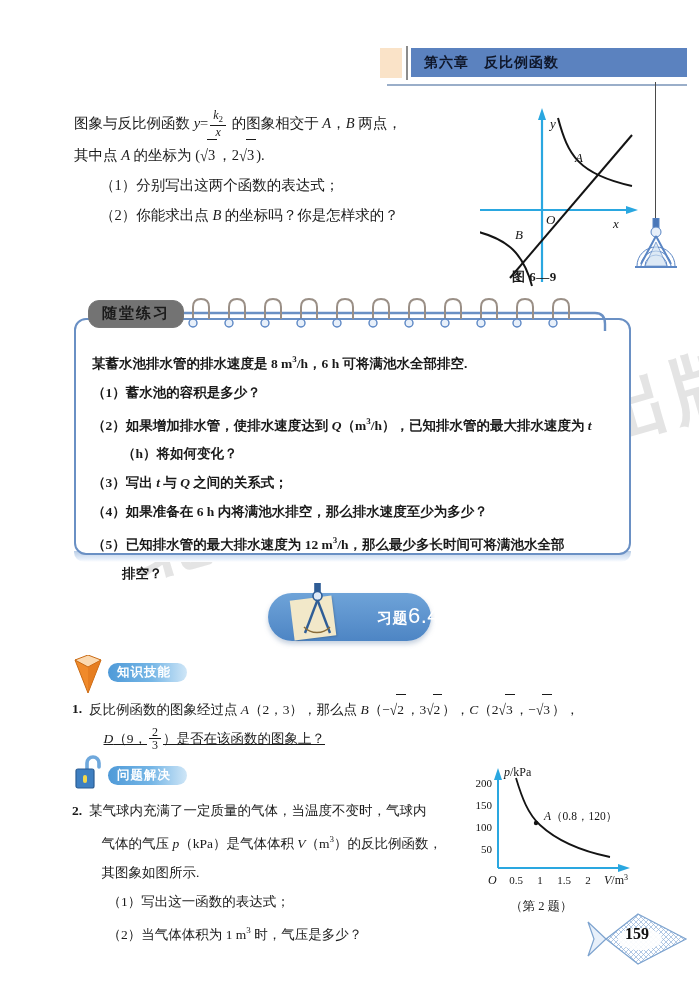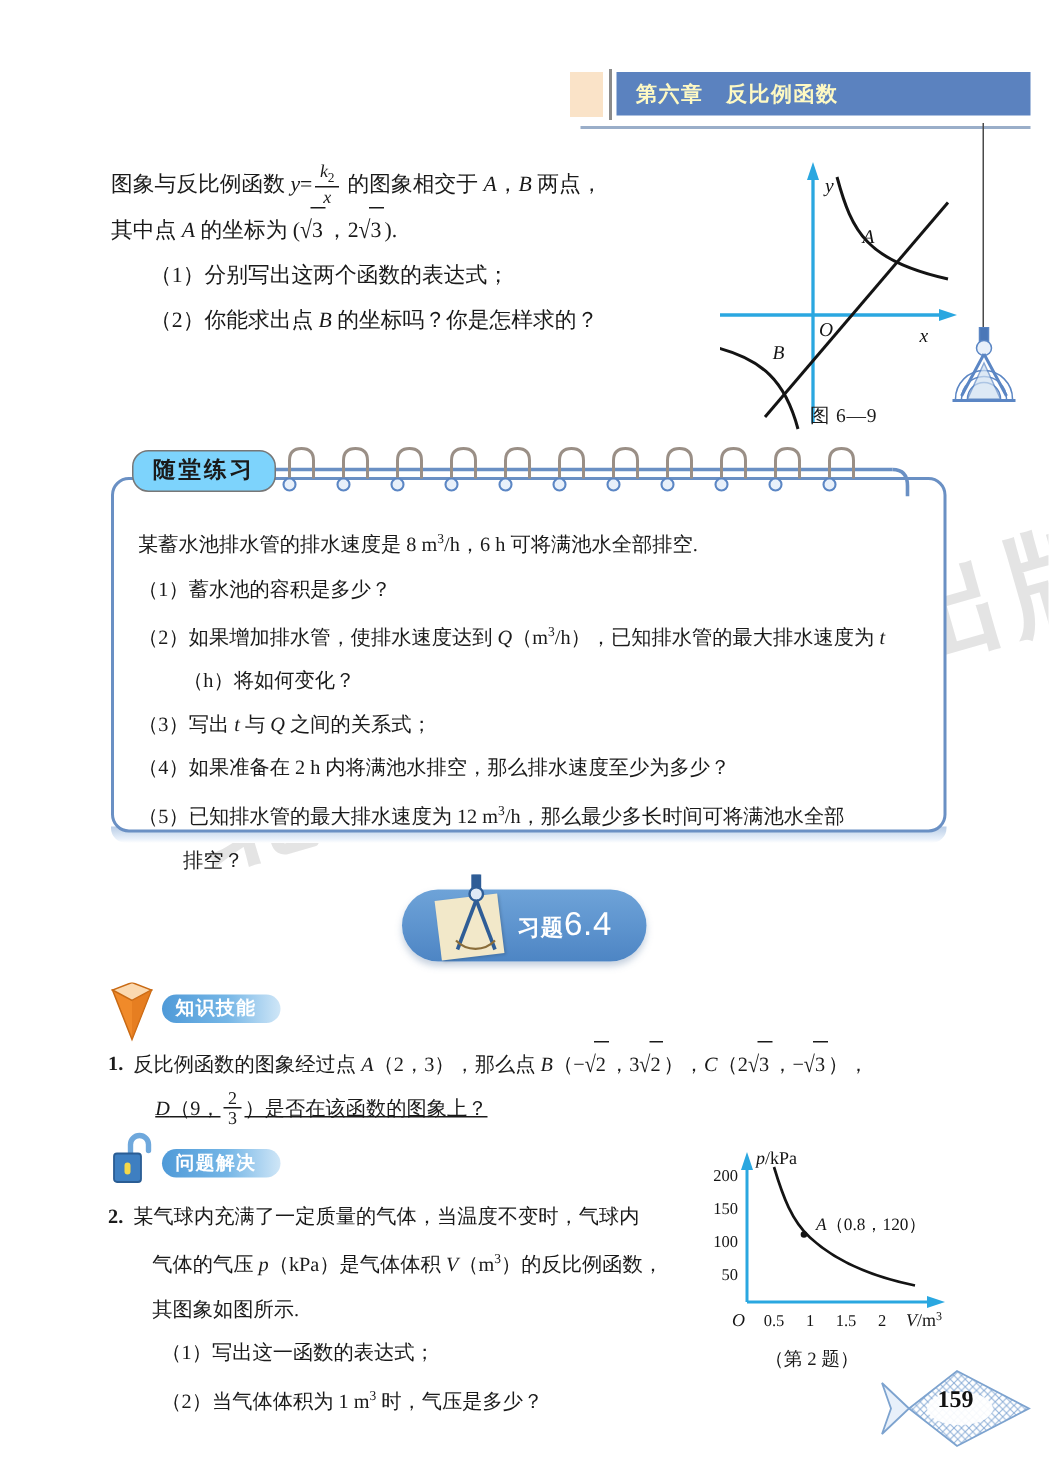--- a/index.html
+++ b/index.html
@@ -39,21 +39,21 @@
     width: 2px; height: 34px;
     background: #8c8c8c;
   }
   .header-bar {
     position: absolute; left: 411px; top: 48px;
     width: 276px; height: 29px;
     background: #5b82bf;
     display: flex; align-items: center;
   }
   .header-title {
-    color: #fef9c3; font-size: 14px; font-weight: 700;
+    color: #0f172a; font-size: 14px; font-weight: 700;
     padding-left: 13px; letter-spacing: 1px;
     font-family: "Liberation Sans", sans-serif;
   }
   .header-underline {
     position: absolute; left: 387px; top: 84px;
     width: 300px; height: 1.5px;
     background: #9aaec9;
   }
 
   
@@ -97,23 +97,24 @@
   sub.small { font-size: 9px; }
   sup.small { font-size: 9px; }
 
   
   .fig69 {
     position: absolute; left: 480px; top: 100px;
     width: 175px; height: 190px;
     z-index: 2;
   }
   .fig69-caption {
-    position: absolute; left: 540px; top: 268px;
+    position: absolute; left: 512px; top: 268px;
     font-size: 13px; letter-spacing: 0.5px;
     z-index: 2;
+    font-weight: bold;
   }
 
   
   .practice {
     position: absolute; left: 74px; top: 318px;
     width: 553px; height: 233px;
     border: 2px solid #6a90c4;
     border-radius: 12px;
     background: #ffffff;
     z-index: 1;
@@ -121,41 +122,41 @@
   .practice-shadow {
     position: absolute; left: 74px; top: 551px;
     width: 557px; height: 11px;
     border-radius: 0 0 10px 10px;
     background: linear-gradient(to bottom, #b9cde6, #e8f0fa 75%, #ffffff);
     z-index: 0;
   }
   .practice-label {
     position: absolute; left: 88px; top: 300px;
     padding: 3px 13px 4px 13px;
-    background: #7dd3fc;
+    background: #737373;
     border: 1.6px solid #777;
     border-radius: 11px;
     font-size: 15px; font-weight: 700;
     letter-spacing: 2px;
     z-index: 4;
     font-family: "Liberation Serif", serif;
   }
   .spiral-wrap {
     position: absolute; left: 183px; top: 297px;
     width: 430px; height: 34px;
     z-index: 3;
   }
   .practice-body {
     position: absolute; left: 92px; top: 345px;
     width: 525px;
     font-size: 13.5px;
     line-height: 29px;
     z-index: 2;
   }
-  .practice-body .ln { white-space: nowrap; }
+  .practice-body .ln { white-space: nowrap; font-weight: bold; }
   .sub-indent { padding-left: 30px; }
 
   
   .ex-banner {
     position: absolute; left: 268px; top: 593px;
     width: 163px; height: 48px;
     border-radius: 24px;
     background: linear-gradient(to bottom, #6ea3d8 0%, #5f95cf 48%, #4d85c4 100%);
     box-shadow: 0 3px 5px rgba(90,120,160,0.35);
     z-index: 2;
@@ -173,21 +174,21 @@
     width: 44px; height: 56px; z-index: 4;
   }
   .ex-title {
     position: absolute; left: 345px; top: 603px;
     color: #ffffff;
     font-size: 22px;
     font-family: "Liberation Sans", sans-serif;
     z-index: 4;
     letter-spacing: 0.5px;
   }
-  .ex-title .cn { font-size: 15px; font-weight: 700; }
+  .ex-title .cn { font-size: 15px; font-weight: 700; margin-left: 32px; }
 
   
   .badge {
     position: absolute;
     height: 19px;
     border-radius: 10px;
     background: linear-gradient(to right, #4f9ad8 0%, #75b6e6 55%, #cfe6f7 100%);
     color: #ffffff;
     font-size: 12.5px; font-weight: 700;
     display: flex; align-items: center;
@@ -341,21 +342,21 @@
       <span>某蓄水池排水管的排水速度是 8 m</span><sup class="small">3</sup><span>/h，6 h 可将满池水全部排空.</span>
     </div>
     <div class="ln">（1）蓄水池的容积是多少？</div>
     <div class="ln">
       <span>（2）如果增加排水管，使排水速度达到 </span><span class="ital">Q</span><span>（m</span><sup class="small">3</sup><span>/h），已知排水管的最大排水速度为 </span><span class="ital">t</span>
     </div>
     <div class="ln sub-indent">（h）将如何变化？</div>
     <div class="ln">
       <span>（3）写出 </span><span class="ital">t</span><span> 与 </span><span class="ital">Q</span><span> 之间的关系式；</span>
     </div>
-    <div class="ln">（4）如果准备在 2 h 内将满池水排空，那么排水速度至少为多少？</div>
+    <div class="ln">（4）如果准备在 6 h 内将满池水排空，那么排水速度至少为多少？</div>
     <div class="ln">
       <span>（5）已知排水管的最大排水速度为 12 m</span><sup class="small">3</sup><span>/h，那么最少多长时间可将满池水全部</span>
     </div>
     <div class="ln sub-indent">排空？</div>
   </div>
 
   <div class="ex-banner"></div>
   <div class="ex-note"></div>
   <svg class="ex-compass" viewBox="0 0 44 56">
     <g fill="none" stroke="#2f5d96" stroke-width="1.6">

